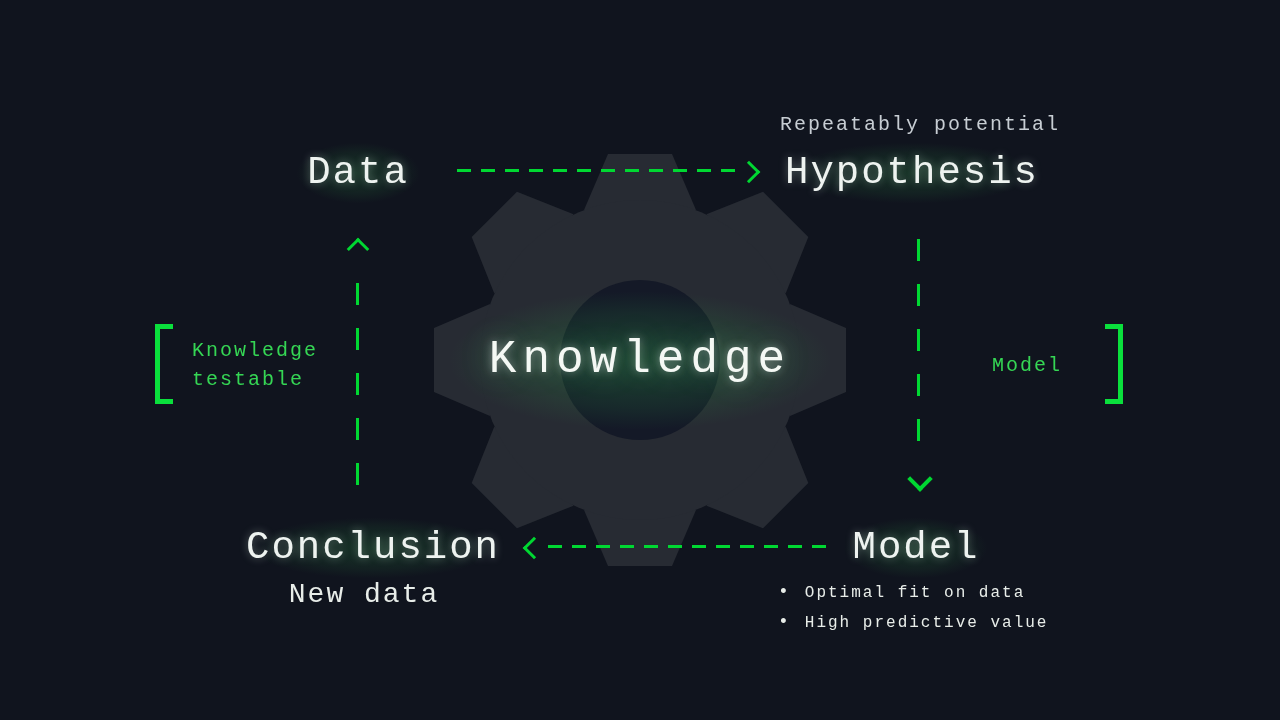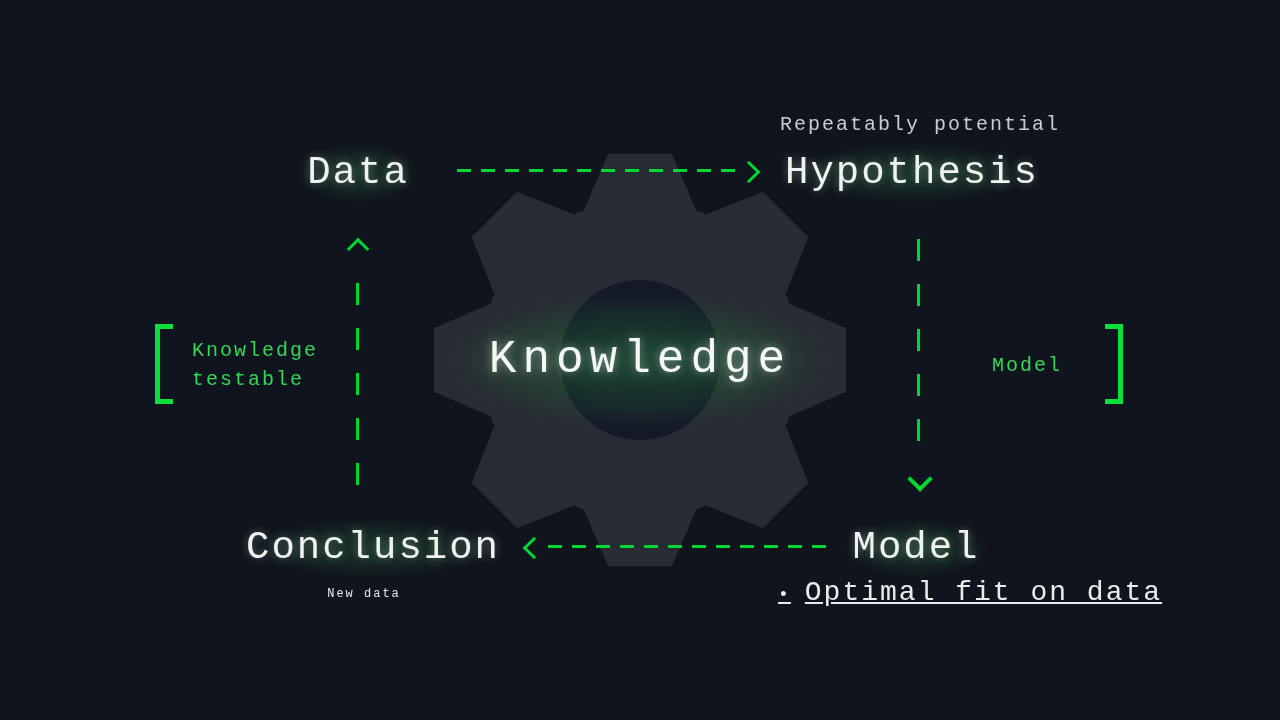--- a/index.html
+++ b/index.html
@@ -23,38 +23,38 @@
     text-shadow:0 0 8px rgba(230,255,238,0.35);
     padding:16px 26px;border-radius:34px;
     background:radial-gradient(ellipse 50% 50% at center,
       rgba(42,125,62,0.30) 0%, rgba(42,125,62,0.12) 55%, rgba(42,125,62,0) 80%);
   }
   .knowledge-label{
     color:#f4f8f4;font-size:46px;letter-spacing:6px;white-space:nowrap;
     text-shadow:0 0 10px rgba(255,255,255,0.45),0 0 32px rgba(130,255,160,0.30);
   }
   .note-muted{color:#c7cdd3;font-size:20px;letter-spacing:2px;white-space:nowrap;}
-  .note-white{color:#e8ede9;font-size:12px;letter-spacing:2px;white-space:nowrap;}
+  .note-white{color:#e8ede9;font-size:28px;letter-spacing:2px;white-space:nowrap;}
   .green-text{color:#35d654;font-size:20px;letter-spacing:2px;line-height:29px;white-space:nowrap;}
   
   .hline{height:3px;background:repeating-linear-gradient(90deg,#00d832 0 14px,transparent 14px 24px);}
   .vline{width:3px;background:repeating-linear-gradient(180deg,#00d832 0 22px,transparent 22px 45px);}
   
   .chev{width:13px;height:13px;border-top:3px solid #00d832;border-right:3px solid #00d832;}
   .chev-right{transform:rotate(45deg);}
   .chev-left{transform:rotate(225deg);}
   .chev-up{transform:rotate(-45deg);}
   .chev-down{width:14px;height:14px;border-width:4px;transform:rotate(135deg);}
   
   .bracket{width:13px;height:70px;border:5px solid #0ae03c;}
   .bracket-left{border-right:none;}
   .bracket-right{border-left:none;}
   
   .bullets{list-style:none;margin:0;padding:0;}
-  .bullets li{color:#e8ede9;font-size:28px;letter-spacing:2px;line-height:29px;white-space:nowrap;text-decoration:underline;}
+  .bullets li{color:#e8ede9;font-size:16px;letter-spacing:2px;line-height:29px;white-space:nowrap;}
   .bullets li::before{content:"•";margin-right:14px;font-size:18px;}
 </style>
 </head>
 <body>
 
 <svg id="gear-svg" class="abs" width="1280" height="720" viewBox="0 0 1280 720">
   <g transform="translate(640,360)" fill="#272b33">
     <g transform="rotate(0)">
         <polygon points="-56,-150 -32,-206 32,-206 56,-150"></polygon>
       </g>
@@ -115,13 +115,14 @@
 
 <div class="abs center node-label" style="left:373px;top:548px;">Conclusion</div>
 <div class="abs center note-white" style="left:364px;top:594px;">New data</div>
 
 <div class="abs chev chev-left" style="left:526px;top:540px;"></div>
 <div class="abs hline" style="left:548px;top:545px;width:288px;"></div>
 
 <div class="abs center node-label" style="left:916px;top:548px;">Model</div>
 <ul class="abs bullets" style="left:778px;top:578px;">
   <li>Optimal fit on data</li>
+  <li>High predictive value</li>
 </ul>
 
 </body></html>

